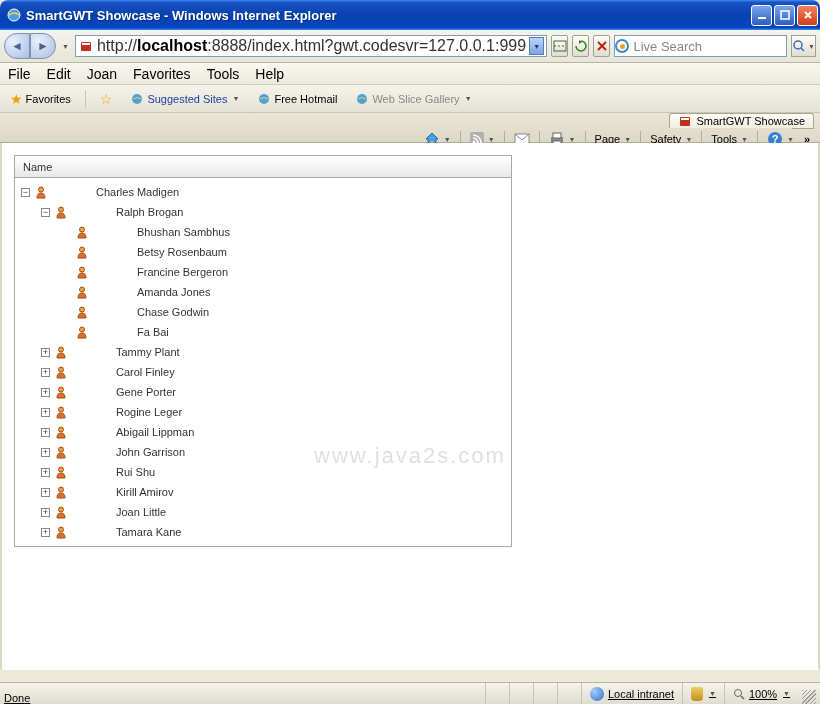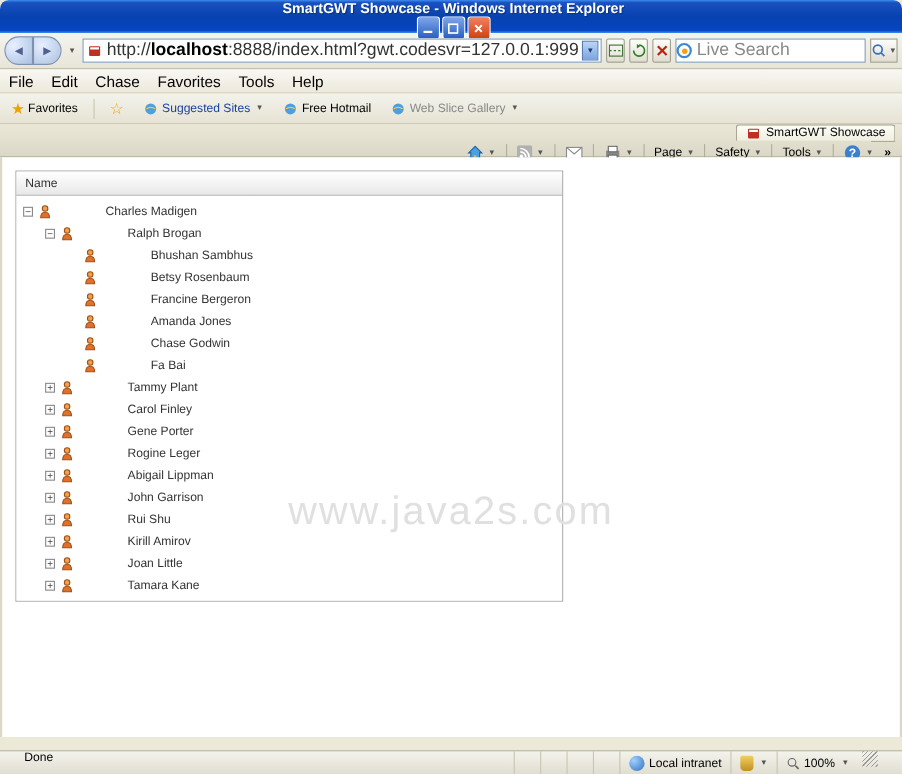--- a/index.html
+++ b/index.html
@@ -15,21 +15,20 @@
 
 
 .titlebar {
   background: linear-gradient(to bottom, #3c8cf0 0%, #1952c0 8%, #0842b0 50%, #0545c0 92%, #3c8cf0 100%);
   height: 30px;
   display: flex;
   align-items: center;
   padding: 0 2px 0 6px;
   color: #fff;
   border-radius: 8px 8px 0 0;
-  flex-direction: column;
 }
 .titlebar .ie-logo { width: 16px; height: 16px; margin-right: 4px; }
 .titlebar-text { font-weight: bold; font-size: 13px; flex: 1; text-shadow: 1px 1px 1px rgba(0,0,0,0.3); }
 .win-btns { display: flex; gap: 2px; }
 .win-btn {
   width: 21px; height: 21px;
   border-radius: 3px;
   border: 1px solid #fff;
   display: flex; align-items: center; justify-content: center;
   font-weight: bold; font-size: 12px;
@@ -79,21 +78,21 @@
   background: linear-gradient(to bottom, #fdfdfb, #e0ddd0);
   display: flex; align-items: center; justify-content: center;
   border-radius: 2px;
 }
 .search-bar {
   width: 228px; height: 22px;
   background: #fff;
   border: 1px solid #7f9db9;
   display: flex; align-items: center;
   padding: 0 0; gap: 4px;
-  color: #888; font-size: 16px;
+  color: #888; font-size: 13px;
 }
 .bing-logo { width:14px; height:14px; border-radius:50%; background:#fff; border:2px solid #3a88d0; position:relative; }
 .bing-logo::after { content:""; position:absolute; width:5px; height:5px; background:#f0a020; border-radius:50%; top:3px; left:3px; }
 .search-go {
   width: 26px; height: 22px;
   border: 1px solid #a0a090;
   background: linear-gradient(to bottom, #fdfdfb, #e0ddd0);
   display:flex; align-items:center; justify-content:center;
 }
 
@@ -158,21 +157,21 @@
   height: 527px;
   padding: 12px;
   position: relative;
   border-left: 2px solid #dcd8c6;
   border-right: 2px solid #dcd8c6;
 }
 .watermark {
   position: absolute;
   top: 300px; left: 0; right: 0;
   text-align: center;
-  font-size: 36px;
+  font-size: 22px;
   color: #e0e0e0;
   letter-spacing: 2px;
   pointer-events: none;
   font-family: Arial;
 }
 .treegrid {
   width: 498px;
   border: 1px solid #a8a8a8;
 }
 .tg-header {
@@ -208,23 +207,24 @@
 }
 .tree-label { color: #333; margin-left: 44px; }
 
 
 .statusbar {
   position: absolute;
   bottom: 0; left: 0; right: 0;
   height: 22px;
   background: linear-gradient(to bottom, #f4f3ec, #e0ddd0);
   border-top: 1px solid #b8b5a0;
-  display: flex; align-items: flex-start;
-  padding: 0 22px;
+  display: flex; align-items: flex-end;
+  padding: 0 4px;
   font-size: 11px;
+  text-decoration: underline;
 }
 .status-left { flex: 1; }
 .status-seps { display:flex; height:100%; }
 .status-cell { border-left:1px solid #c8c5b0; height:100%; width:24px; }
 .status-section { display:flex; align-items:center; gap:4px; padding:0 8px; border-left:1px solid #c8c5b0; height:100%; }
 .globe { width:14px; height:14px; border-radius:50%; background: radial-gradient(circle at 30% 30%, #a0d0ff, #3070c0); }
 .shield { width:12px; height:14px; background: linear-gradient(to bottom, #f0d060, #c09020); border-radius: 2px 2px 4px 4px; }
 </style>
 </head>
 <body>
@@ -296,21 +296,21 @@
         <circle cx="6" cy="6" r="4" fill="none" stroke="#3a70c0" stroke-width="1.5"></circle>
         <path d="M9 9 L12 12" stroke="#3a70c0" stroke-width="1.5"></path>
       </svg>
       <span class="mini-drop">▼</span>
     </div>
 </div>
 
 <div class="menubar">
   <span class="menu-item">File</span>
   <span class="menu-item">Edit</span>
-  <span class="menu-item">Chase</span>
+  <span class="menu-item">Joan</span>
   <span class="menu-item">Favorites</span>
   <span class="menu-item">Tools</span>
   <span class="menu-item">Help</span>
 </div>
 
 <div class="favbar">
   <div class="fav-btn">
       <span class="star-icon">★</span>
       <span>Favorites</span>
     </div>

